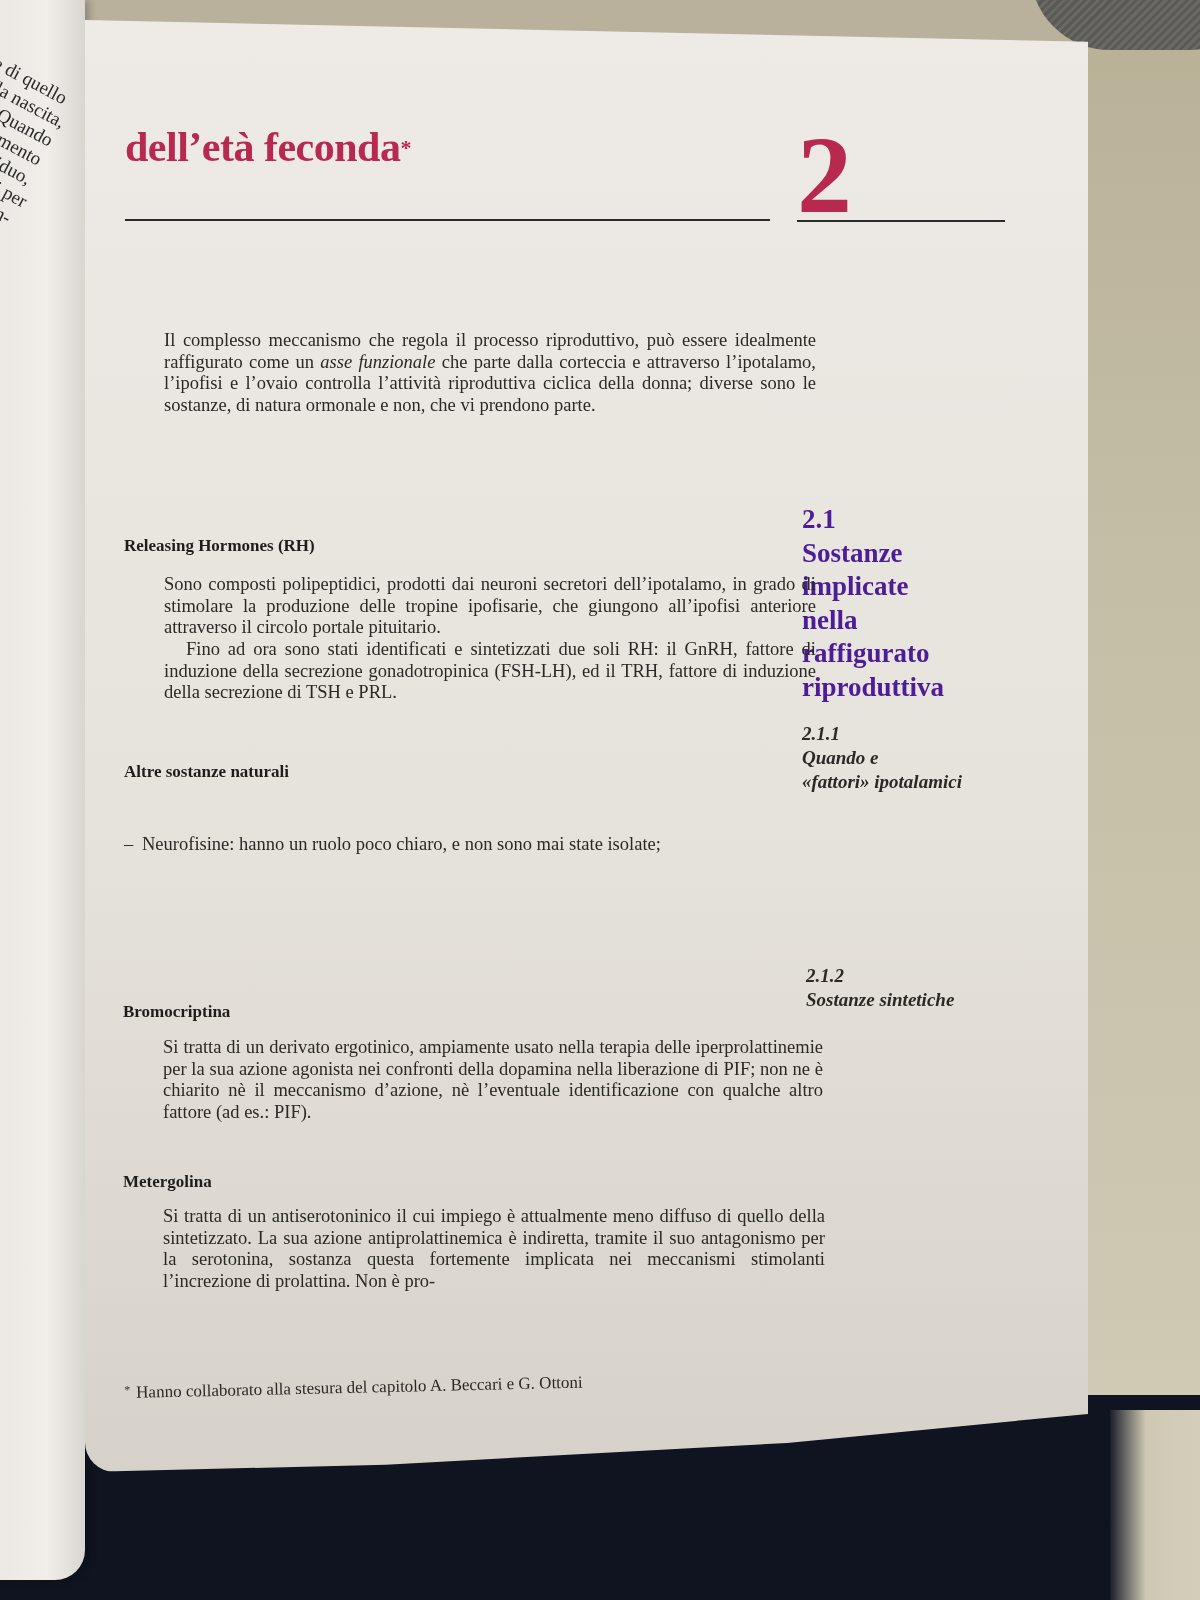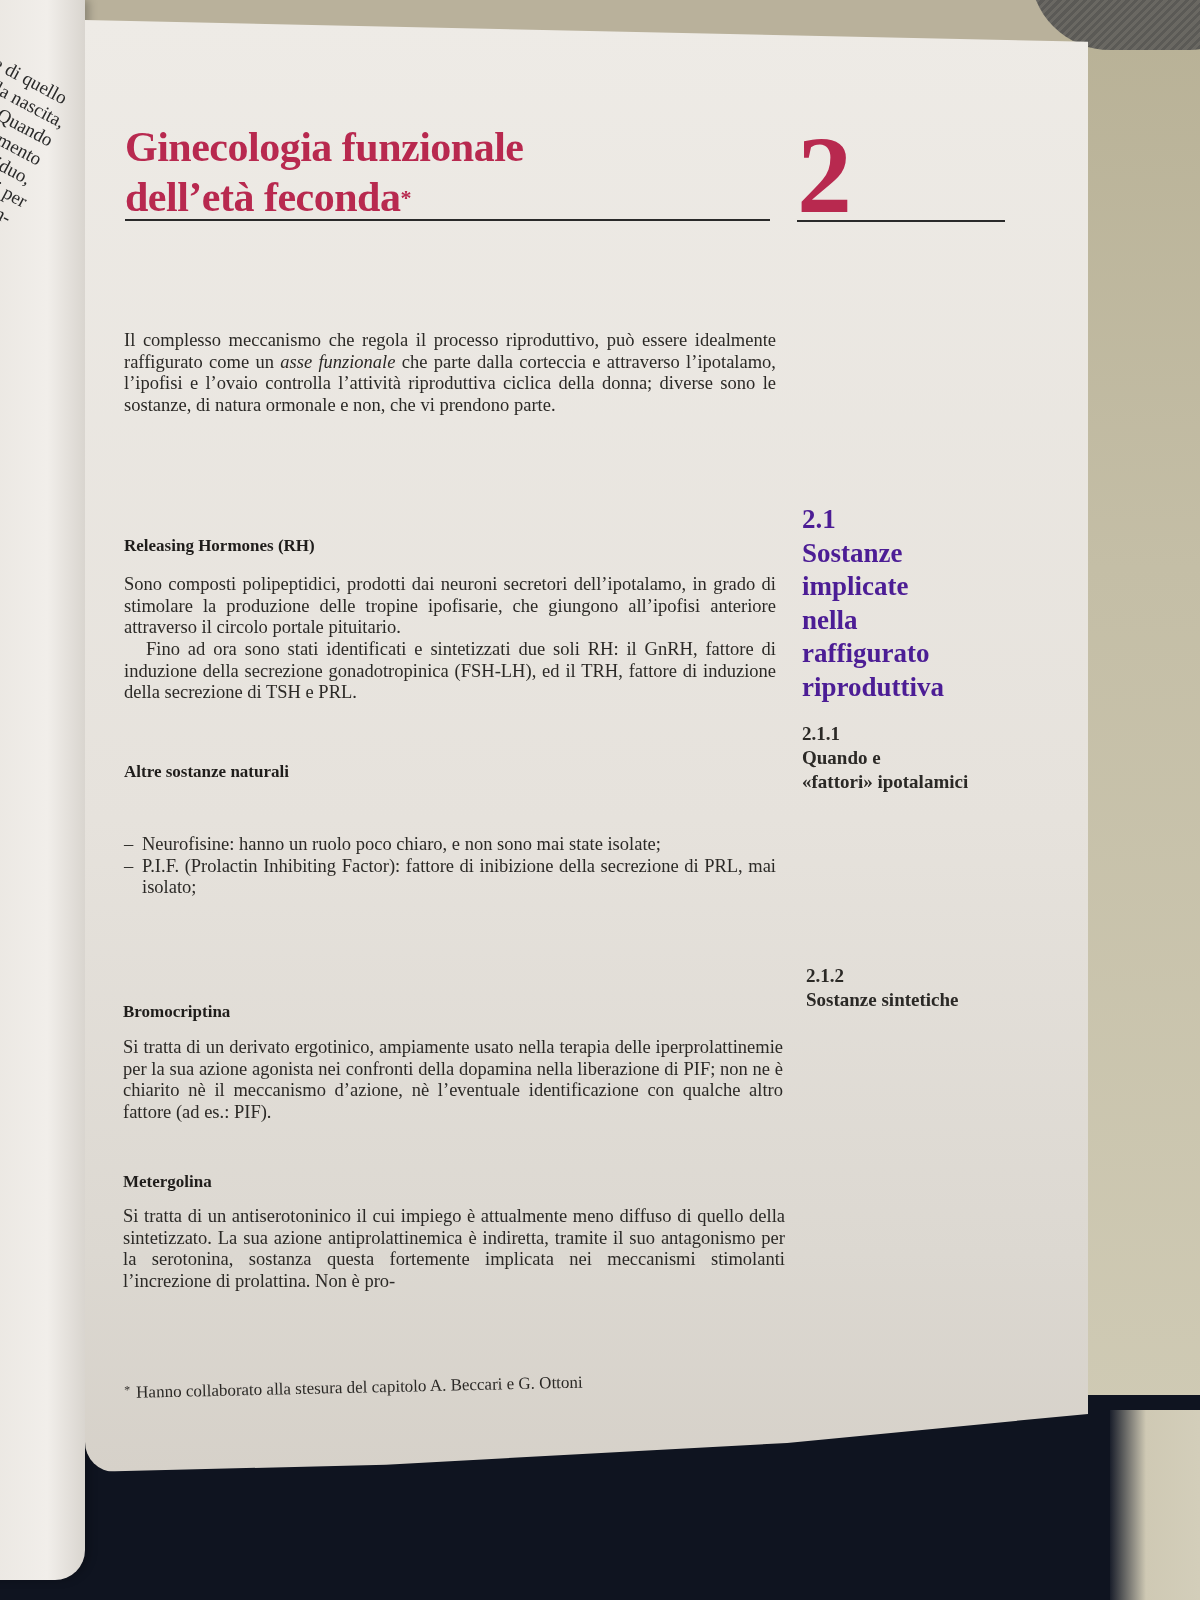--- a/index.html
+++ b/index.html
@@ -55,31 +55,32 @@
     .chapter-title .star { font-size: 22px; vertical-align: 6px; }
     .rule-left { left: 125px; top: 219px; width: 645px; height: 2px; background: #2a2a2a; }
     .rule-right { left: 797px; top: 220px; width: 208px; height: 2px; background: #2a2a2a; }
     .chapter-number {
       left: 797px; top: 125px; font-size: 110px; line-height: 100px;
       font-weight: bold; color: #b8294f;
     }
     .body-text {
       font-size: 18.5px; line-height: 21.5px; color: #2b2926; text-align: justify;
       width: 652px;
+      margin-left: 40px;
     }
     .intro { left: 124px; top: 330px; }
     .section-heading {
       font-weight: bold; font-size: 17px; color: #1f1d1b;
     }
     .margin-head {
       left: 802px; top: 503px; width: 210px;
       font-weight: bold; font-size: 27px; line-height: 33.5px; color: #4c1d95;
     }
     .margin-sub {
-      font-weight: bold; font-size: 19px; line-height: 24px; color: #2b2926;
+      font-style: italic; font-weight: bold; font-size: 19px; line-height: 24px; color: #2b2926;
     }
     ul.dash { list-style: none; margin: 0; padding: 0; }
     ul.dash li { position: relative; padding-left: 18px; }
     ul.dash li::before { content: "–"; position: absolute; left: 0; }
     .indent { text-indent: 22px; }
     .footnote {
       left: 124px; top: 1383px; font-size: 17px; color: #2b2926;
       transform: rotate(-1.3deg); transform-origin: 0 0;
       white-space: nowrap;
     }
@@ -101,21 +102,20 @@
     <div>trattamento</div>
     <div>l'individuo,</div>
     <div>gestinici per</div>
     <div>do momen-</div>
   </div>
 </div>
 
 <div class="page"></div>
 
 <div class="abs chapter-title">
-  <div>Ginecologia funzionale</div>
   <div><span>dell’età feconda</span><span class="star">*</span></div>
 </div>
 <div class="abs chapter-number">2</div>
 <div class="abs rule-left"></div>
 <div class="abs rule-right"></div>
 
 <div class="abs body-text intro"><span>Il complesso meccanismo che regola il processo riproduttivo, può essere idealmente raffigurato come un </span><em>asse funzionale</em><span> che parte dalla corteccia e attraverso l’ipotalamo, l’ipofisi e l’ovaio controlla l’attività riproduttiva ciclica della donna; diverse sono le sostanze, di natura ormonale e non, che vi prendono parte.</span></div>
 
 <div class="abs margin-head">
   <div>2.1</div>
@@ -137,21 +137,20 @@
   <div>Sostanze sintetiche</div>
 </div>
 
 <div class="abs section-heading" style="left:124px; top:536px;">Releasing Hormones (RH)</div>
 <div class="abs body-text" style="left:124px; top:574px;">Sono composti polipeptidici, prodotti dai neuroni secretori dell’ipotalamo, in grado di stimolare la produzione delle tropine ipofisarie, che giungono all’ipofisi anteriore attraverso il circolo portale pituitario.</div>
 <div class="abs body-text indent" style="left:124px; top:639px;">Fino ad ora sono stati identificati e sintetizzati due soli RH: il GnRH, fattore di induzione della secrezione gonadotropinica (FSH-LH), ed il TRH, fattore di induzione della secrezione di TSH e PRL.</div>
 
 <div class="abs section-heading" style="left:124px; top:762px;">Altre sostanze naturali</div>
 <ul class="abs body-text dash" style="left:124px; top:834px;">
   <li>Neurofisine: hanno un ruolo poco chiaro, e non sono mai state isolate;</li>
-  <li>P.I.F. (Prolactin Inhibiting Factor): fattore di inibizione della secrezione di PRL, mai isolato;</li>
 </ul>
 
 <div class="abs section-heading" style="left:123px; top:1002px;">Bromocriptina</div>
 <div class="abs body-text" style="left:123px; top:1037px; width:660px;">Si tratta di un derivato ergotinico, ampiamente usato nella terapia delle iperprolattinemie per la sua azione agonista nei confronti della dopamina nella liberazione di PIF; non ne è chiarito nè il meccanismo d’azione, nè l’eventuale identificazione con qualche altro fattore (ad es.: PIF).</div>
 
 <div class="abs section-heading" style="left:123px; top:1172px;">Metergolina</div>
 <div class="abs body-text" style="left:123px; top:1206px; width:662px;">Si tratta di un antiserotoninico il cui impiego è attualmente meno diffuso di quello della sintetizzato. La sua azione antiprolattinemica è indiretta, tramite il suo antagonismo per la serotonina, sostanza questa fortemente implicata nei meccanismi stimolanti l’increzione di prolattina. Non è pro-</div>
 
 <div class="abs footnote"><span class="fn-star">*</span><span>Hanno collaborato alla stesura del capitolo A. Beccari e G. Ottoni</span></div>
 

